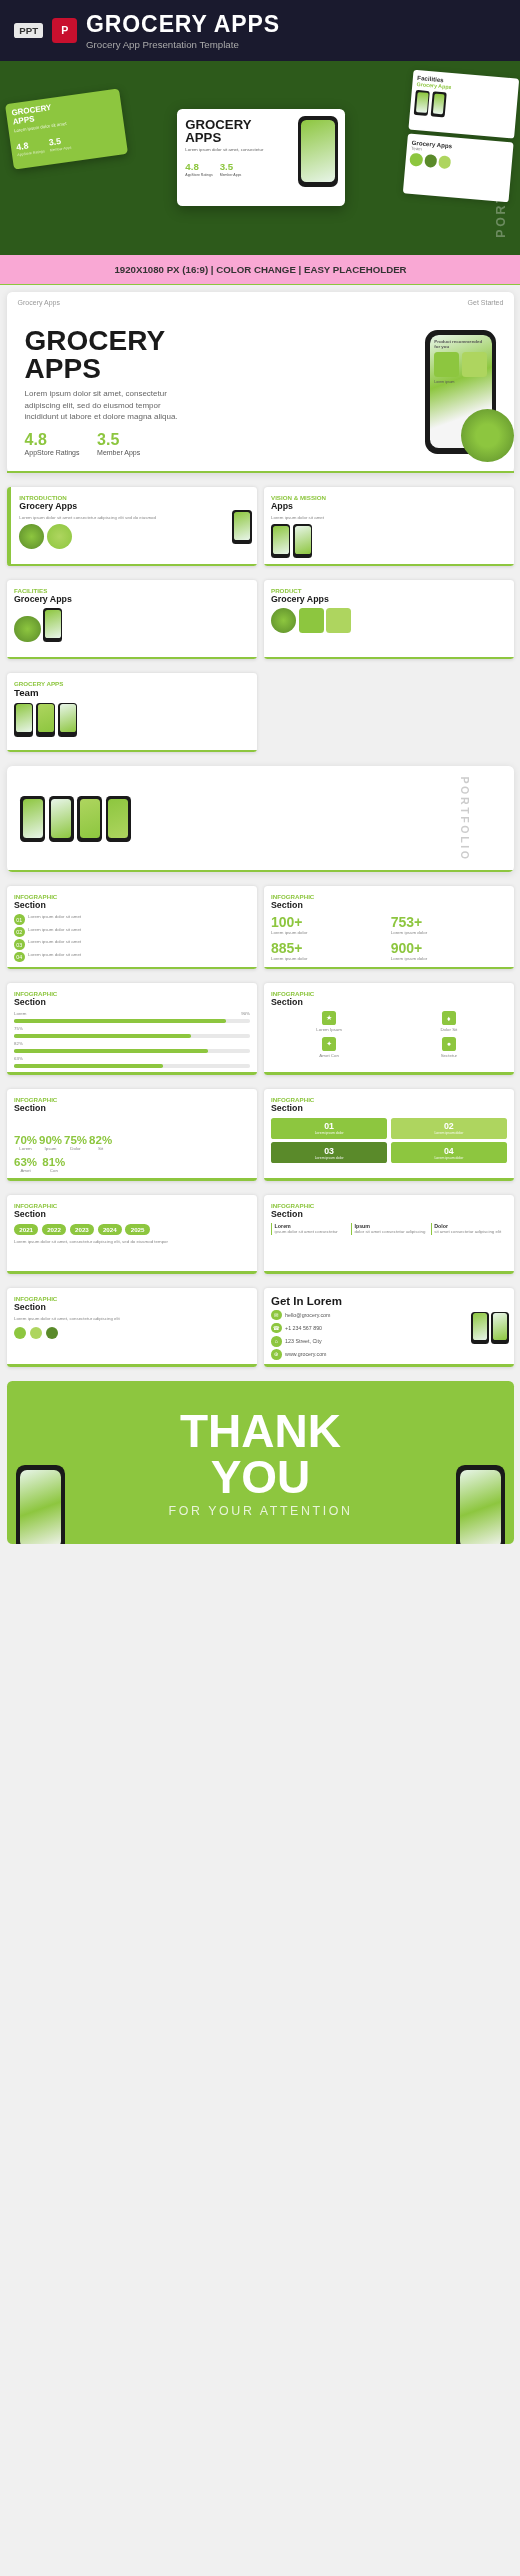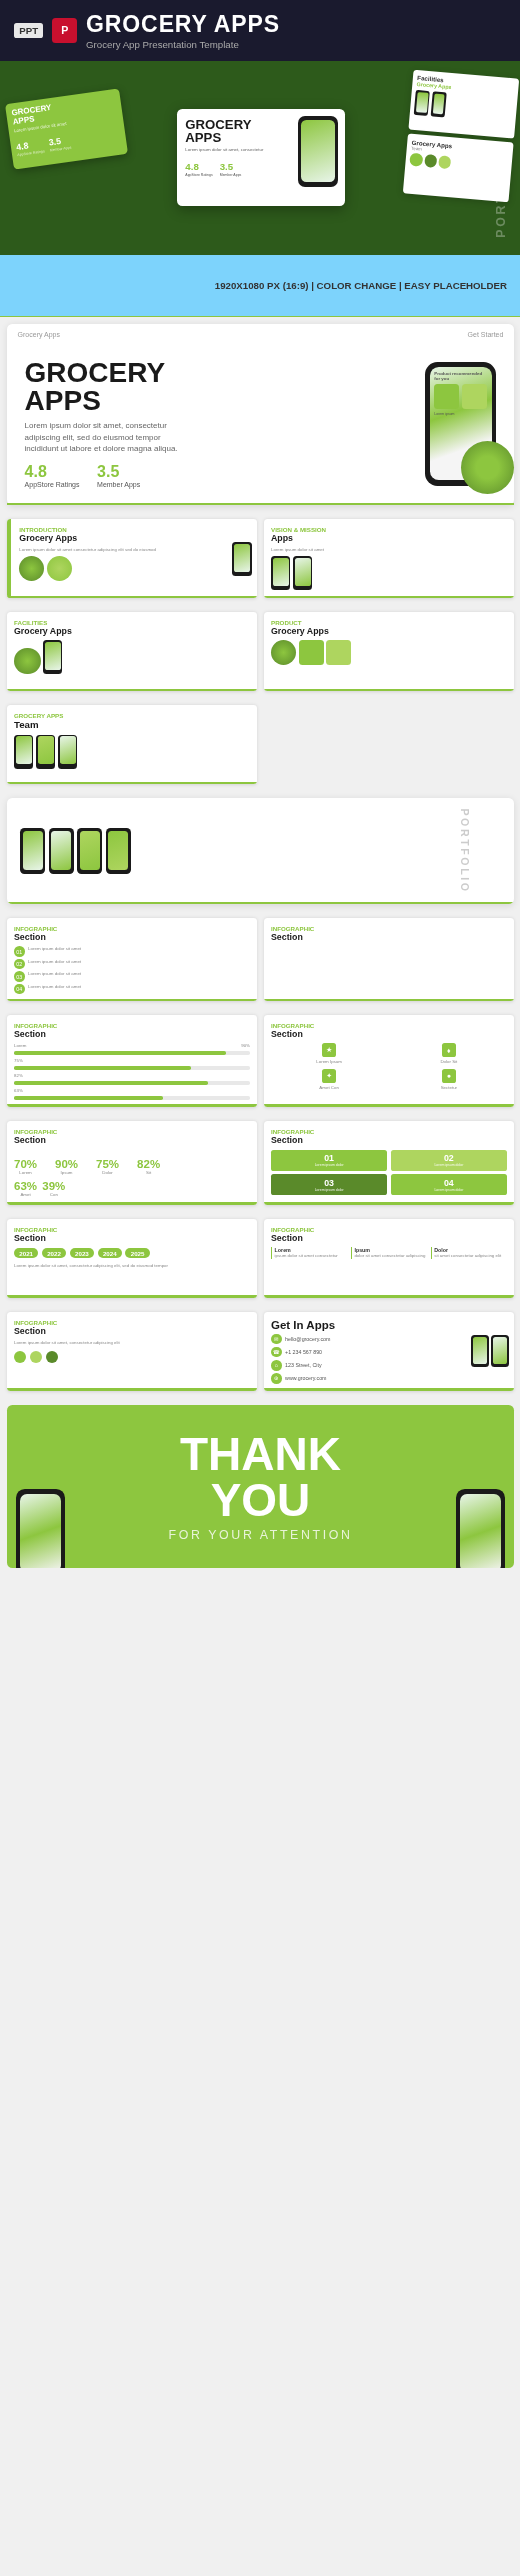--- a/index.html
+++ b/index.html
@@ -71,27 +71,27 @@
       text-orientation: mixed;
       transform: rotate(180deg);
       font-size: 12.4px;
       font-weight: 900;
       color: rgba(255,255,255,0.3);
       letter-spacing: 2.6px;
     }
 
     
     .info-bar {
-      background: #7dd3fc;
-      padding: 25px 14px;
+      background: #f9a8d4;
+      padding: 9px 14px;
       font-size: 9.7px;
       font-weight: bold;
       color: #333;
       border-bottom: 1.8px solid #8dc63f;
-      text-align: right;
+      text-align: center;
     }
 
     
     .main-slide {
       background: white;
       margin: 7px;
       border-radius: 5.3px;
       padding: 17.6px;
       box-shadow: 0 1.8px 7px rgba(0,0,0,0.1);
       position: relative;
@@ -656,20 +656,38 @@
           <div class="num-circle">04</div>
           <div class="text-tiny">Lorem ipsum dolor sit amet</div>
         </div>
     </div>
     <div class="green-bar"></div>
   </div>
 
   <div class="mini-slide">
     <div class="mini-slide-label">Infographic</div>
     <div class="mini-slide-title">Section</div>
+    <div style="display:grid; grid-template-columns:1fr 1fr; gap:3.5px; margin-top:3.5px;">
+      <div>
+          <div class="big-number" style="font-size:14px;">100+</div>
+          <div class="text-tiny">Lorem ipsum dolor</div>
+        </div>
+      <div>
+          <div class="big-number" style="font-size:14px;">753+</div>
+          <div class="text-tiny">Lorem ipsum dolor</div>
+        </div>
+      <div>
+          <div class="big-number" style="font-size:14px;">885+</div>
+          <div class="text-tiny">Lorem ipsum dolor</div>
+        </div>
+      <div>
+          <div class="big-number" style="font-size:14px;">900+</div>
+          <div class="text-tiny">Lorem ipsum dolor</div>
+        </div>
+    </div>
     <div class="green-bar"></div>
   </div>
 </div>
 
 <div class="slides-grid">
 
   <div class="mini-slide">
     <div class="mini-slide-label">Infographic</div>
     <div class="mini-slide-title">Section</div>
     <div style="margin-top:3.5px;">
@@ -736,21 +754,21 @@
     </div>
     <div class="green-bar"></div>
   </div>
 </div>
 
 <div class="slides-grid">
 
   <div class="mini-slide">
     <div class="mini-slide-label">Infographic</div>
     <div class="mini-slide-title">Section</div>
-    <div style="display:flex; gap:18px; margin-top:13px; flex-wrap:wrap;">
+    <div style="display:flex; gap:2px; margin-top:21px; flex-wrap:wrap;">
       <div style="text-align:center;">
         <div style="font-size:11.5px; font-weight:bold; color:#8dc63f;">70%</div>
         <div class="text-tiny">Lorem</div>
       </div>
       <div style="text-align:center;">
         <div style="font-size:11.5px; font-weight:bold; color:#8dc63f;">90%</div>
         <div class="text-tiny">Ipsum</div>
       </div>
       <div style="text-align:center;">
         <div style="font-size:11.5px; font-weight:bold; color:#8dc63f;">75%</div>
@@ -760,21 +778,21 @@
         <div style="font-size:11.5px; font-weight:bold; color:#8dc63f;">82%</div>
         <div class="text-tiny">Sit</div>
       </div>
     </div>
     <div style="display:flex; gap:5.3px; margin-top:3.5px;">
       <div style="text-align:center;">
         <div style="font-size:11.5px; font-weight:bold; color:#8dc63f;">63%</div>
         <div class="text-tiny">Amet</div>
       </div>
       <div style="text-align:center;">
-        <div style="font-size:11.5px; font-weight:bold; color:#8dc63f;">39%</div>
+        <div style="font-size:11.5px; font-weight:bold; color:#8dc63f;">81%</div>
         <div class="text-tiny">Con</div>
       </div>
     </div>
     <div class="green-bar"></div>
   </div>
 
   <div class="mini-slide">
     <div class="mini-slide-label">Infographic</div>
     <div class="mini-slide-title">Section</div>
     <div style="display:grid; grid-template-columns:1fr 1fr; gap:3.5px; margin-top:4.4px;">
@@ -844,21 +862,21 @@
     <div class="text-tiny" style="margin-top:3.5px;">Lorem ipsum dolor sit amet, consectetur adipiscing elit</div>
     <div style="display:flex; gap:3.5px; margin-top:4.4px;">
       <div style="width:12.4px; height:12.4px; background:#8dc63f; border-radius:50%;"></div>
       <div style="width:12.4px; height:12.4px; background:#aed55f; border-radius:50%;"></div>
       <div style="width:12.4px; height:12.4px; background:#5a8a2a; border-radius:50%;"></div>
     </div>
     <div class="green-bar"></div>
   </div>
 
   <div class="contact-slide mini-slide">
-    <div class="contact-title">Get In Apps</div>
+    <div class="contact-title">Get In Lorem</div>
     <div class="contact-item">
       <div class="contact-icon" style="display:flex;align-items:center;justify-content:center;font-size:5.3px;color:white;">✉</div>
       <span class="contact-text">hello@grocery.com</span>
     </div>
     <div class="contact-item">
       <div class="contact-icon" style="display:flex;align-items:center;justify-content:center;font-size:5.3px;color:white;">☎</div>
       <span class="contact-text">+1 234 567 890</span>
     </div>
     <div class="contact-item">
       <div class="contact-icon" style="display:flex;align-items:center;justify-content:center;font-size:5.3px;color:white;">⌂</div>

